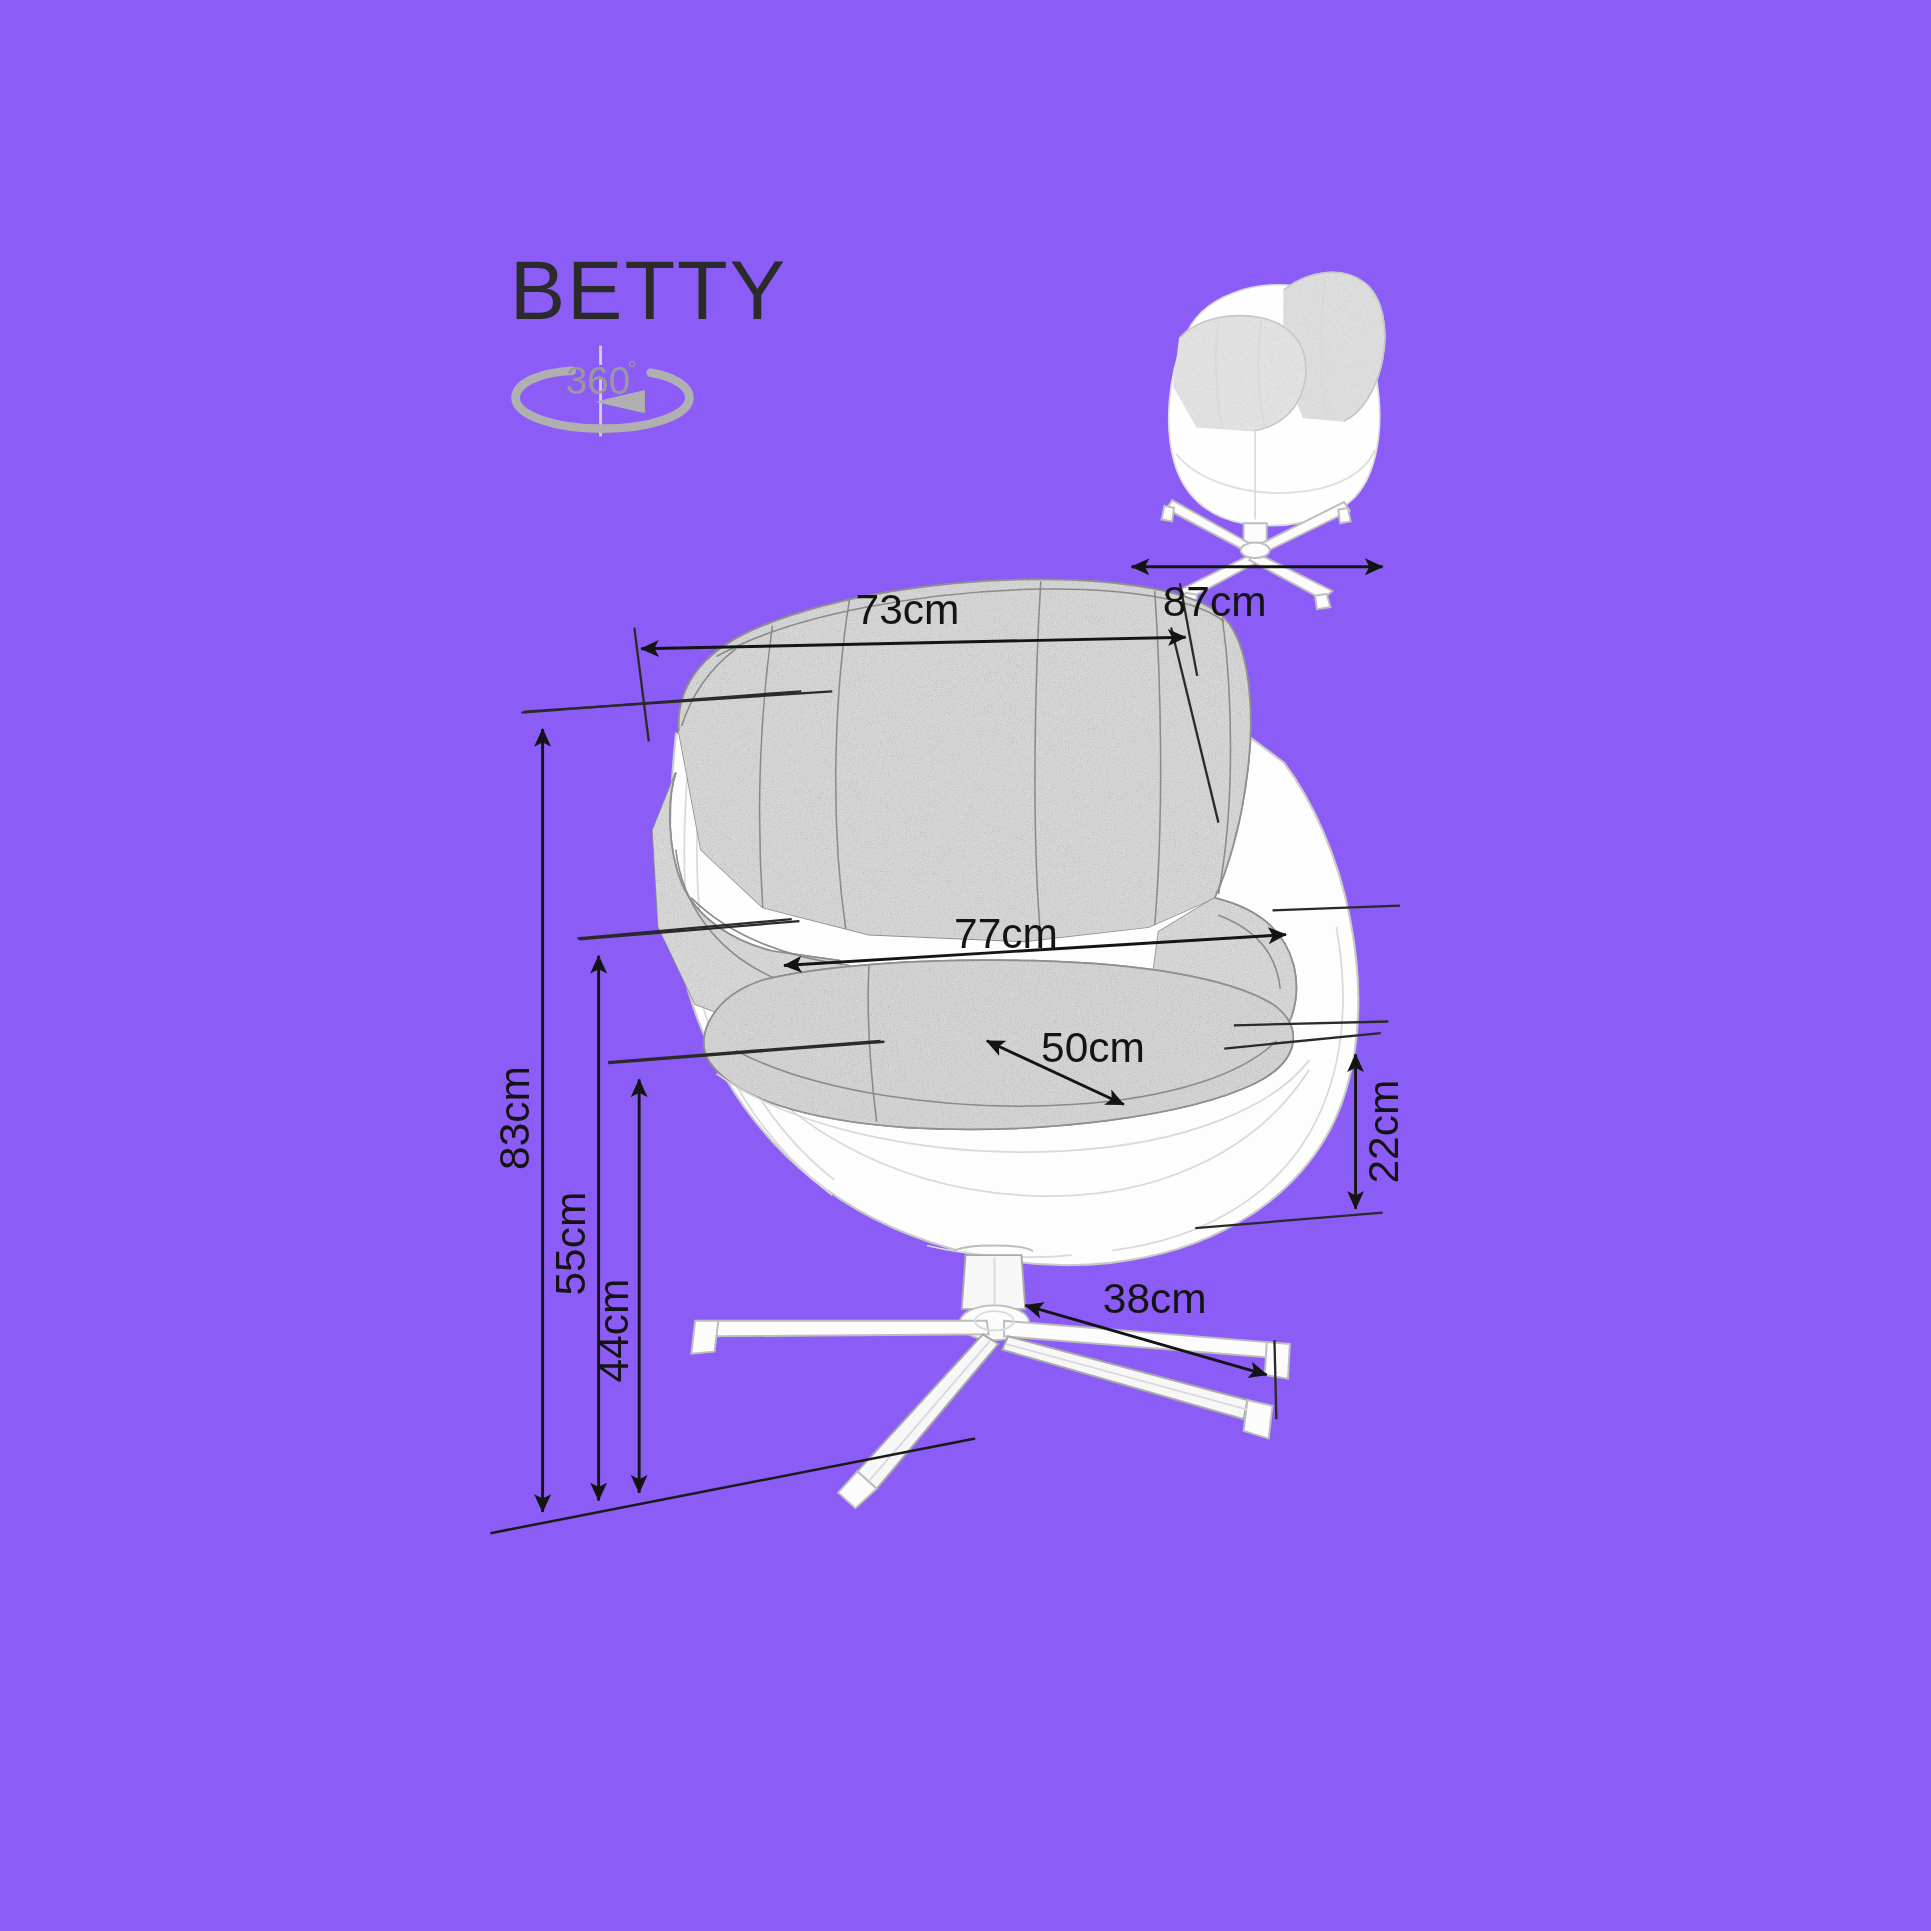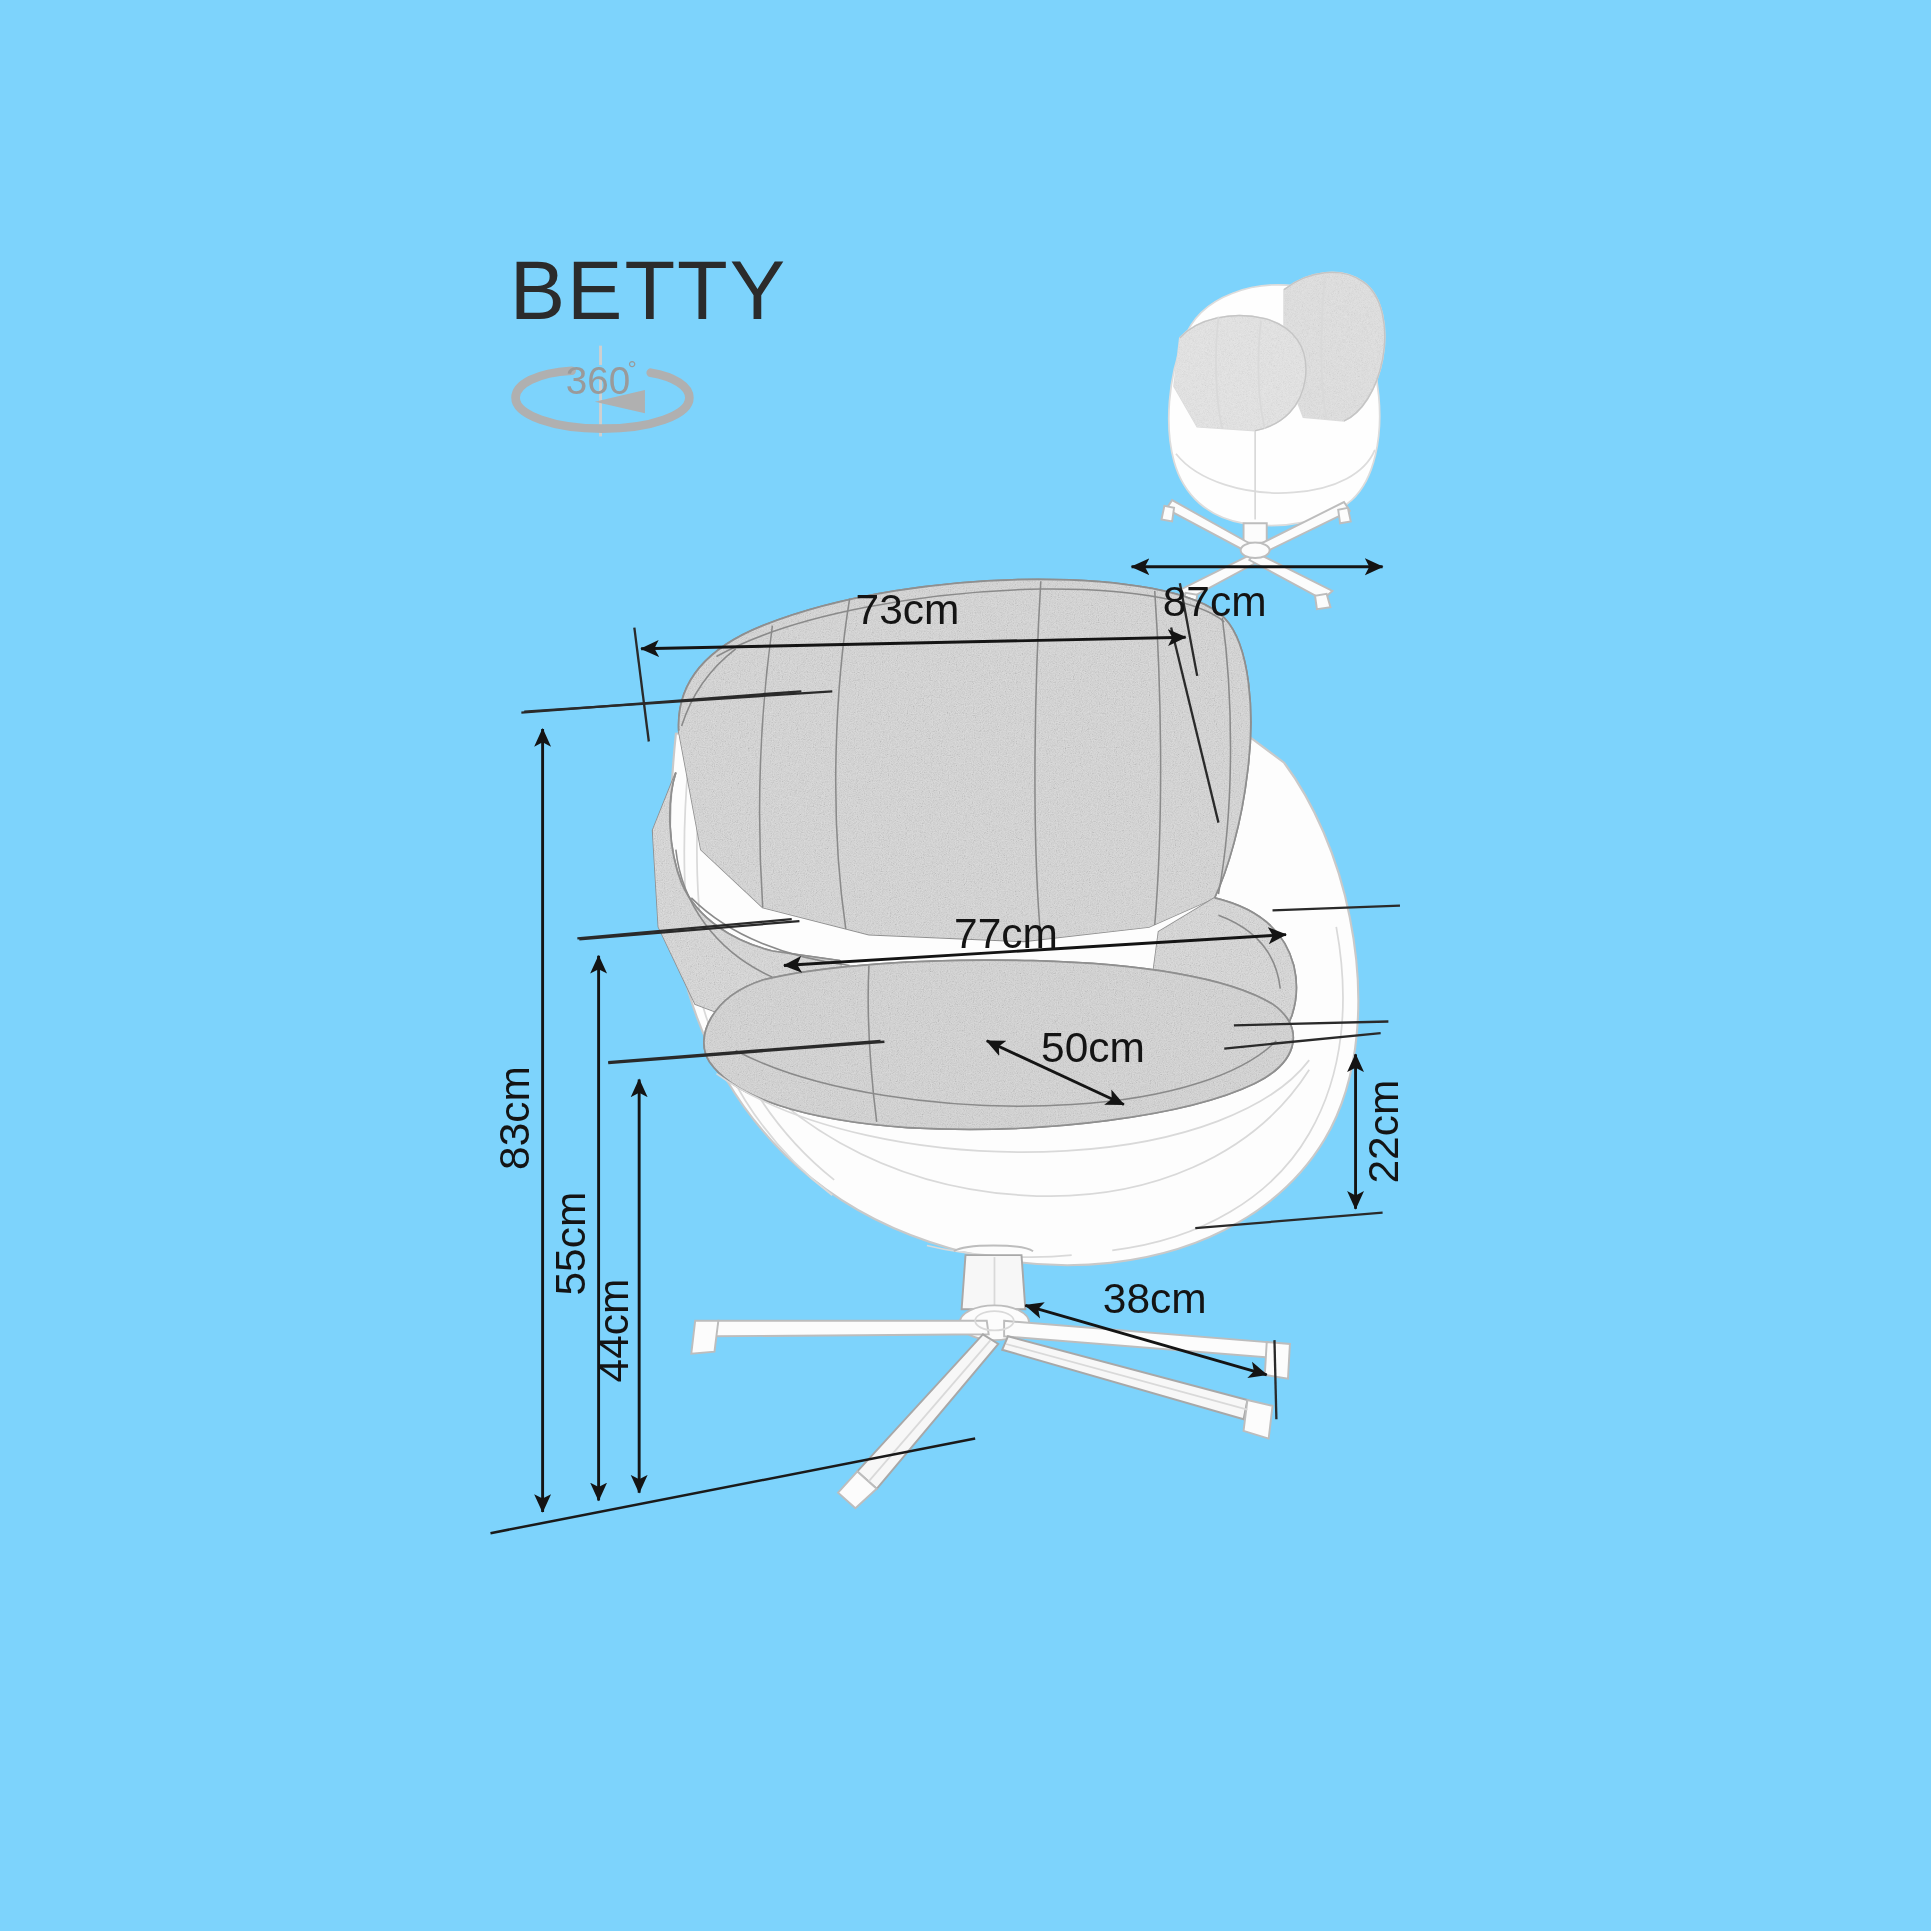--- a/index.html
+++ b/index.html
@@ -12,21 +12,21 @@
     width: 1931px;
     height: 1931px;
     overflow: hidden;
     font-family: "Liberation Sans", sans-serif;
     color: #1a1a1a;
   }
   #sheet {
     position: relative;
     width: 1931px;
     height: 1931px;
-    background: #7dd3fc;
+    background: #8b5cf6;
   }
   #sheet svg.layer {
     position: absolute;
     top: 0;
     left: 0;
     width: 1931px;
     height: 1931px;
     overflow: visible;
   }
   .title-text {

